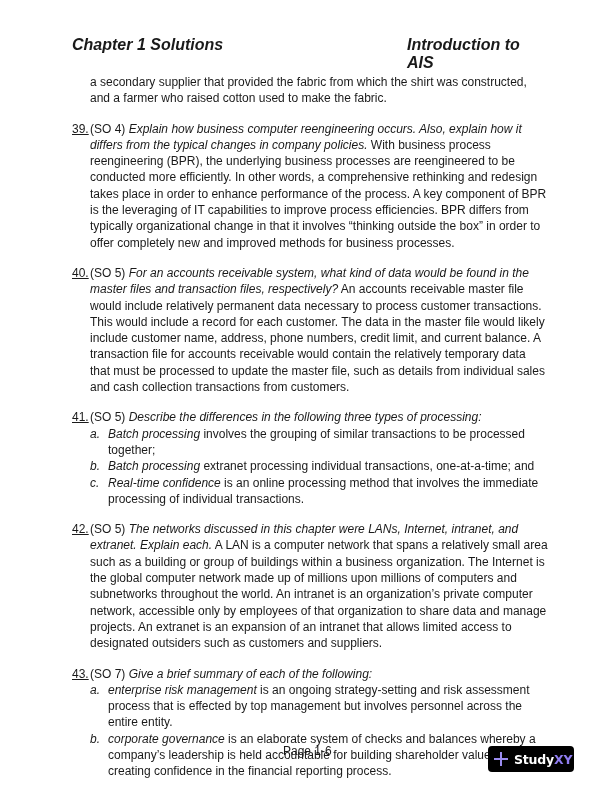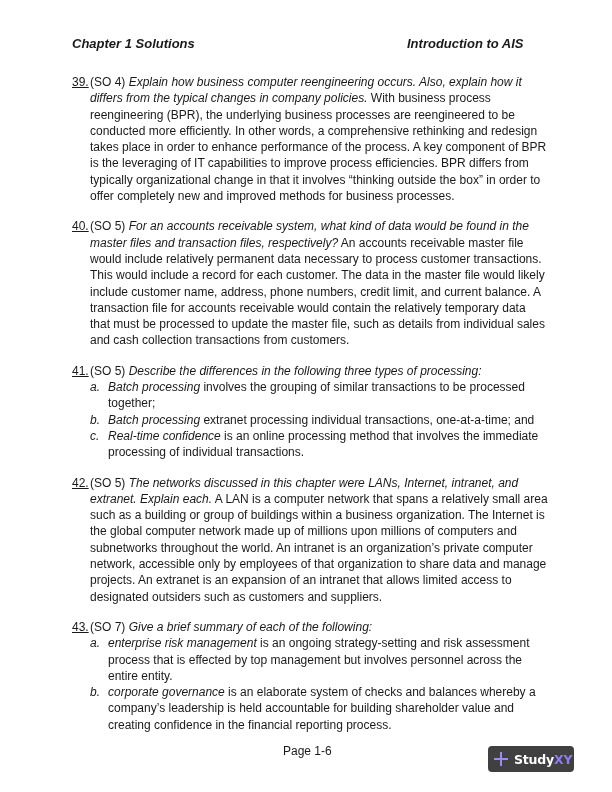--- a/index.html
+++ b/index.html
@@ -1,49 +1,50 @@
 <!DOCTYPE html>
 <html><head>
 <meta charset="utf-8">
 <style>
   html, body { margin: 0; padding: 0; background: #ffffff; }
   body { width: 612px; height: 792px; position: relative; overflow: hidden;
          font-family: "Liberation Sans", sans-serif; color: #1a1a1a; }
   .header { position: absolute; top: 36px; left: 72px; width: 474px; height: 16px;
-            font-size: 13px; font-weight: bold; font-style: italic; }
+            font-size: 16px; font-weight: bold; font-style: italic; }
   .header .left { position: absolute; left: 0; top: 0; }
   .header .right { position: absolute; left: 335px; top: 0; }
   .content { position: absolute; top: 74px; left: 72px; width: 476px;
              font-size: 12px; line-height: 16.3px; }
   .cont-para { margin: 0 0 14px 18px; }
   .q { position: relative; padding-left: 18px; margin: 0 0 14px 0; }
   .q .num { position: absolute; left: 0; top: 0; text-decoration: underline; }
   .q i { font-style: italic; }
   .sub { position: relative; padding-left: 18px; }
   .sub .letter { position: absolute; left: 0; top: 0; font-style: italic; }
   .footer-page { position: absolute; top: 744px; left: 263px; font-size: 12px; margin-left: 20px; }
   .badge { position: absolute; left: 488px; top: 746px; width: 86px; height: 26px;
-           background: #404040; border-radius: 4px; display: flex; align-items: center;
+           background: #000000; border-radius: 4px; display: flex; align-items: center;
            box-sizing: border-box; padding-left: 6px; }
   .badge .plus { width: 14px; height: 14px; position: relative; margin-right: 6px; }
   .badge .plus::before, .badge .plus::after { content: ""; position: absolute; background: #9b8cf0; }
   .badge .plus::before { left: 6px; top: 0; width: 1.6px; height: 14px; }
   .badge .plus::after { left: 0; top: 6px; width: 14px; height: 1.6px; }
   .badge .brand { font-family: "DejaVu Sans", sans-serif; font-weight: bold; font-size: 12.5px; color: #ffffff; letter-spacing: -0.2px; }
   .badge .brand .accent { color: #8f7cf0; }
 </style>
 </head>
 <body>
 
 <div class="header">
   <span class="left">Chapter 1 Solutions</span>
   <span class="right">Introduction to AIS</span>
 </div>
 
 <div class="content">
+  <p class="cont-para">a secondary supplier that provided the fabric from which the shirt was constructed, and a farmer who raised cotton used to make the fabric.</p>
 
   <div class="q">
     <span class="num">39.</span>
     <span>(SO 4)</span>
     <i>Explain how business computer reengineering occurs.  Also, explain how it differs from the typical changes in company policies.</i>
     <span>With business process reengineering (BPR), the underlying business processes are reengineered to be conducted more efficiently.  In other words, a comprehensive rethinking and redesign takes place in order to enhance performance of the process.  A key component of BPR is the leveraging of IT capabilities to improve process efficiencies. BPR differs from typically organizational change in that it involves “thinking outside the box” in order to offer completely new and improved methods for business processes.</span>
   </div>
 
   <div class="q">
     <span class="num">40.</span>

